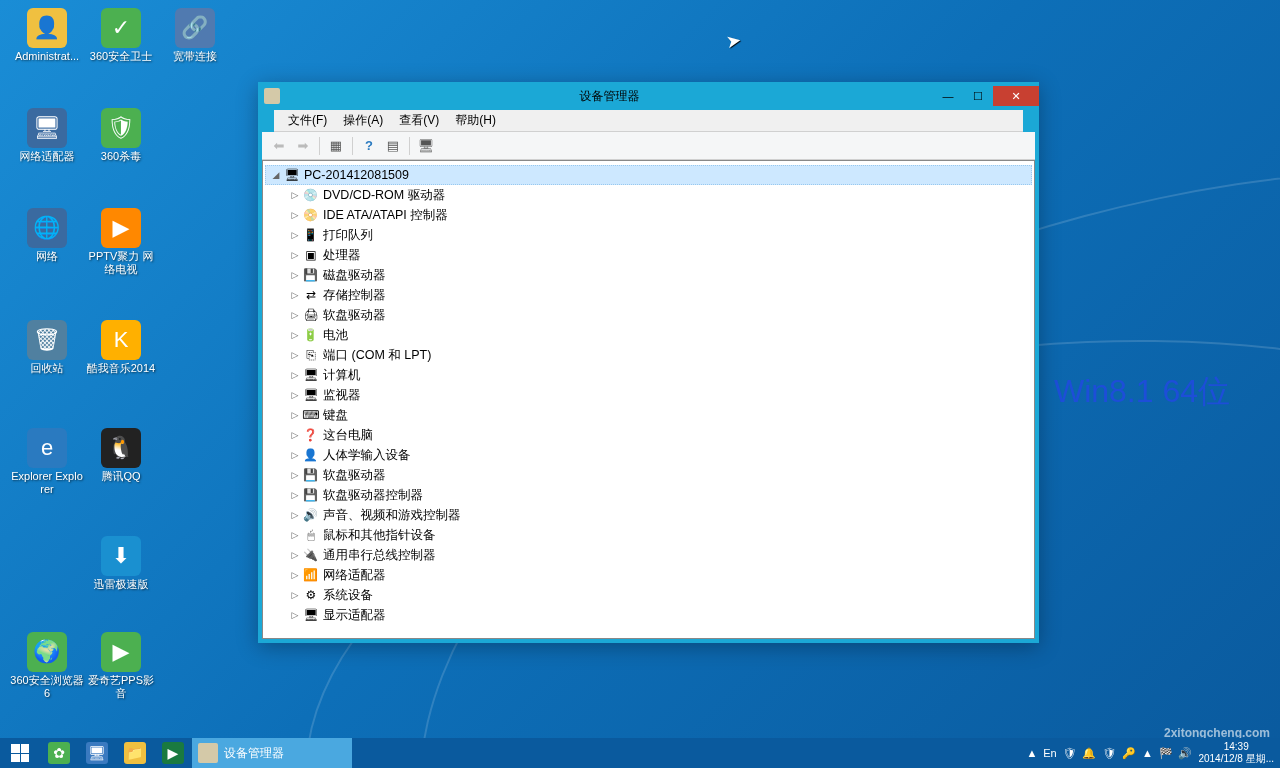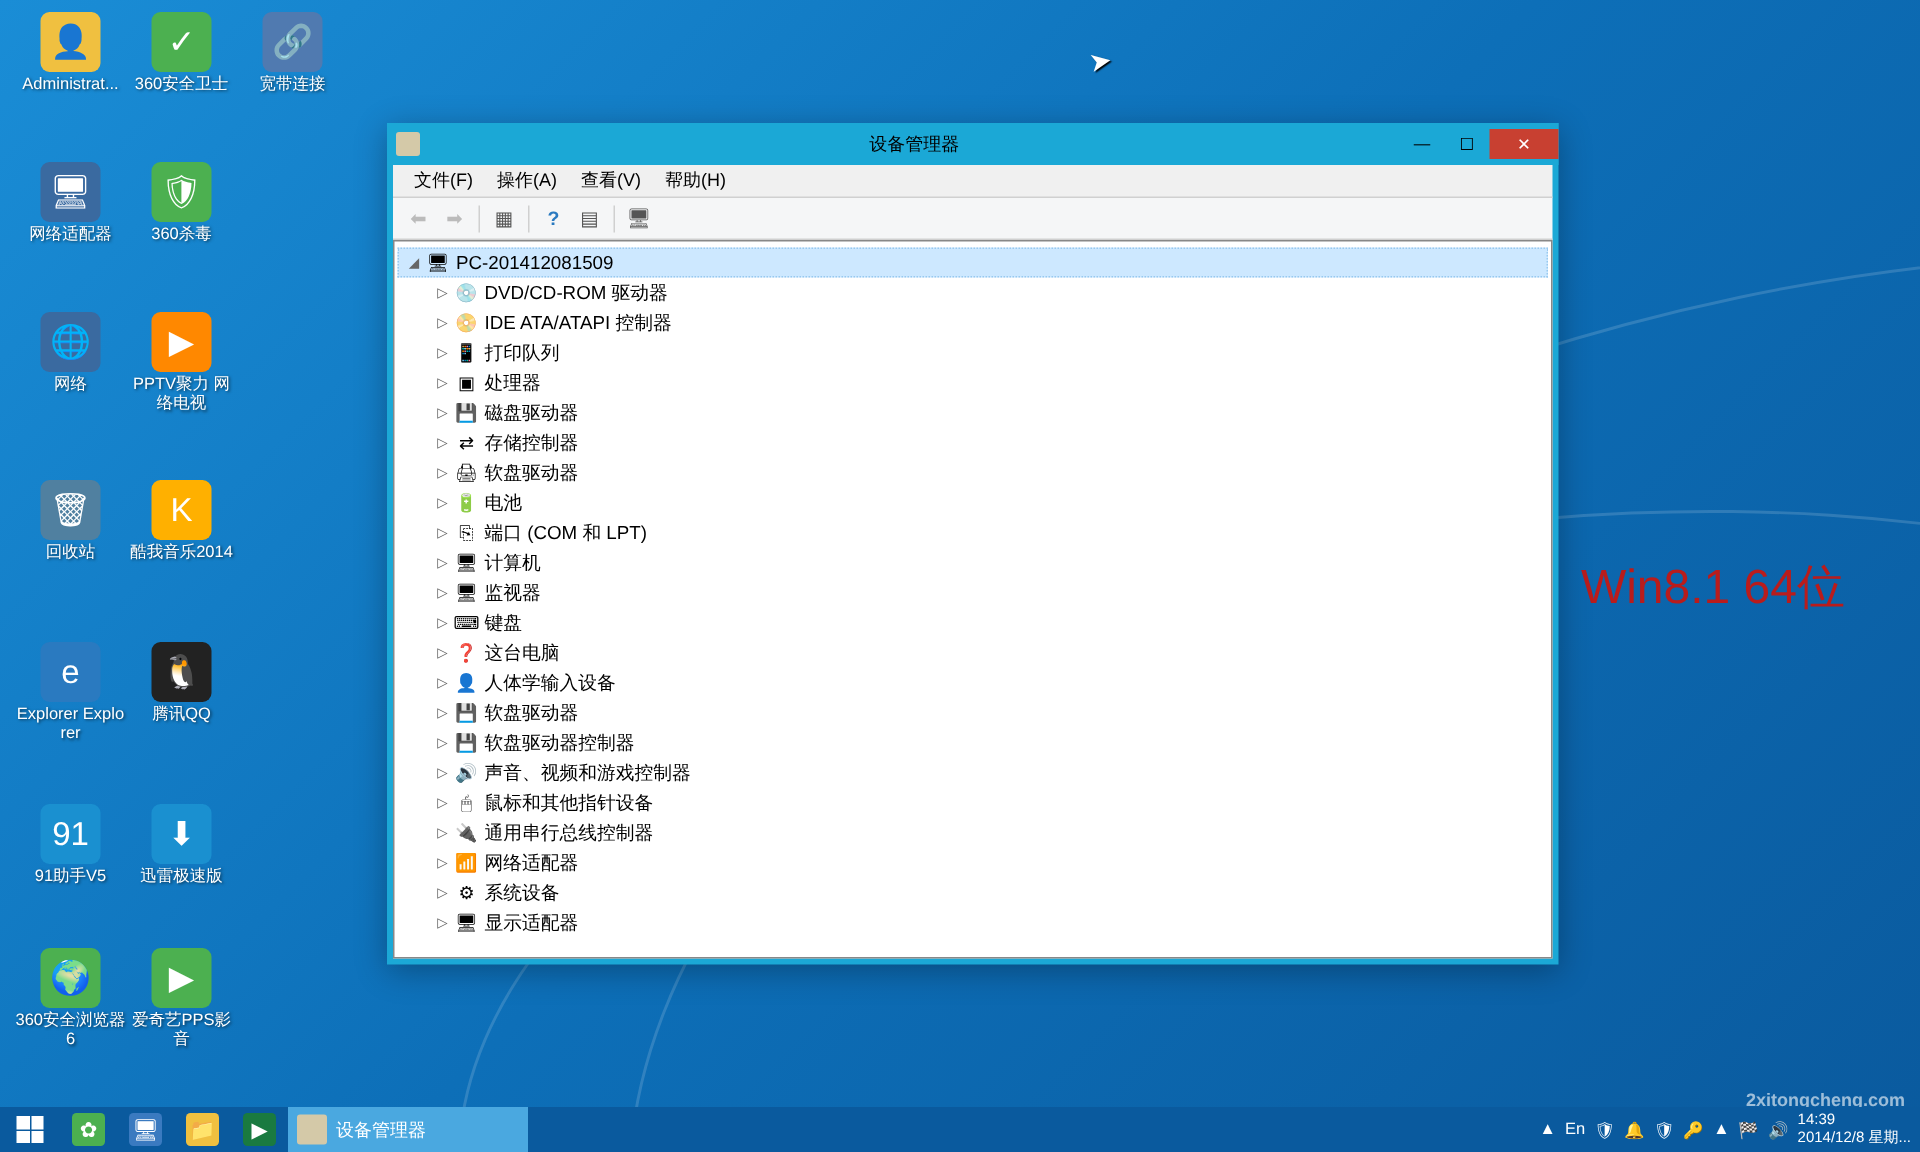--- a/index.html
+++ b/index.html
@@ -2,21 +2,21 @@
 <html><head>
 <meta charset="utf-8">
 <style>
 * { margin:0; padding:0; box-sizing:border-box; font-family:"Microsoft YaHei","Segoe UI",sans-serif; }
 body { width:1280px; height:768px; overflow:hidden; background:linear-gradient(135deg,#1a8dd6 0%,#0d6fb8 50%,#0a5a9e 100%); position:relative; }
 
 
 .swoosh { position:absolute; border:2px solid rgba(255,255,255,.15); border-radius:50%; }
 .sw1 { width:1600px; height:900px; left:400px; top:200px; transform:rotate(-15deg); }
 .sw2 { width:1400px; height:700px; left:300px; top:350px; transform:rotate(-8deg); }
-.os-label { position:absolute; right:50px; top:370px; color:#b91c1c; font-size:32px; font-weight:300; }
+.os-label { position:absolute; right:50px; top:370px; color:#1d4ed8; font-size:32px; font-weight:300; }
 .watermark { position:absolute; right:10px; bottom:28px; color:rgba(255,255,255,.6); font-size:12px;font-weight:bold; }
 
 
 .desktop { position:absolute; left:0; top:0; width:100%; height:calc(100% - 30px); }
 .di { position:absolute; width:74px; text-align:center; cursor:pointer; }
 .di .ico { width:40px; height:40px; margin:0 auto 2px; border-radius:6px; display:flex; align-items:center; justify-content:center; font-size:22px; }
 .di .lbl { color:#fff; font-size:11px; text-shadow:1px 1px 2px rgba(0,0,0,.6); line-height:13px; word-break:break-all; }
 
 
 .taskbar { position:absolute; bottom:0; left:0; width:100%; height:30px; background:#0a5a9e; display:flex; align-items:center; }
@@ -33,21 +33,21 @@
 
 
 .window { position:absolute; left:258px; top:82px; width:781px; height:561px; background:#1ba8d6; box-shadow:0 4px 20px rgba(0,0,0,.3); display:flex; flex-direction:column; }
 .titlebar { height:28px; display:flex; align-items:center; background:#1ba8d6; }
 .titlebar .ticon { width:16px; height:16px; margin:0 6px; background:#d4c9a8; border-radius:2px; }
 .titlebar .ttext { flex:1; text-align:center; color:#000; font-size:12px; }
 .winbtns { display:flex; }
 .winbtn { width:30px; height:20px; display:flex; align-items:center; justify-content:center; font-size:11px; color:#000; cursor:pointer; font-family:Arial; }
 .winbtn.close { background:#c84031; color:#fff; width:46px; }
 
-.menubar { height:22px; background:#f0f0f0; border-bottom:1px solid #d0d0d0; display:flex; align-items:center; padding:0 6px; margin:0 4px; }
+.menubar { height:22px; background:#f0f0f0; border-bottom:1px solid #d0d0d0; display:flex; align-items:center; padding:0 6px; margin:0 16px; }
 .menubar .mi { padding:0 8px; font-size:12px; color:#000; cursor:pointer; }
 
 .toolbar { height:28px; background:#f5f6f7; border-bottom:1px solid #d0d0d0; display:flex; align-items:center; padding:0 6px; gap:2px; margin:0 4px; }
 .tbico { width:22px; height:22px; display:flex; align-items:center; justify-content:center; font-size:13px; color:#555; cursor:pointer; border:1px solid transparent; }
 .tbico.disabled { color:#bbb; cursor:default; }
 .tbsep { width:1px; height:18px; background:#d0d0d0; margin:0 3px; }
 
 .content { flex:1; background:#fff; margin:0 4px 4px; border:1px solid #888; overflow-y:scroll; padding:4px 2px; }
 .tree { font-size:12.5px; color:#000; }
 .node { display:flex; align-items:center; height:20px; padding-left:4px; cursor:pointer; white-space:nowrap; }
@@ -109,24 +109,20 @@
       <div class="ico" style="background:#ffb000;color:#fff">K</div>
       <div class="lbl">酷我音乐2014</div>
     </div>
     <div class="di" style="left: 10px; top: 428px;">
       <div class="ico" style="background:#2a7ac0;color:#fff">e</div>
       <div class="lbl">Explorer Explorer</div>
     </div>
     <div class="di" style="left: 84px; top: 428px;">
       <div class="ico" style="background:#222;color:#fff">🐧</div>
       <div class="lbl">腾讯QQ</div>
-    </div>
-    <div class="di" style="left: 10px; top: 536px;">
-      <div class="ico" style="background:#1a90d0;color:#fff">91</div>
-      <div class="lbl">91助手V5</div>
     </div>
     <div class="di" style="left: 84px; top: 536px;">
       <div class="ico" style="background:#1a90d0;color:#fff">⬇</div>
       <div class="lbl">迅雷极速版</div>
     </div>
     <div class="di" style="left: 10px; top: 632px;">
       <div class="ico" style="background:#4cb050;color:#fff">🌍</div>
       <div class="lbl">360安全浏览器6</div>
     </div>
     <div class="di" style="left: 84px; top: 632px;">
@@ -317,18 +313,18 @@
   <div class="tray" id="tray">
       <span>▲</span>
       <span>En</span>
       <span>🛡</span>
       <span>🔔</span>
       <span>🛡</span>
       <span>🔑</span>
       <span>▲</span>
       <span>🏁</span>
       <span>🔊</span>
-      <div style="text-align: left; line-height: 12px; font-size: 10px;">
+      <div style="text-align: center; line-height: 12px; font-size: 10px;">
         <div>14:39</div>
         <div>2014/12/8 星期...</div>
       </div>
     </div>
 </div>
 
 </body></html>

